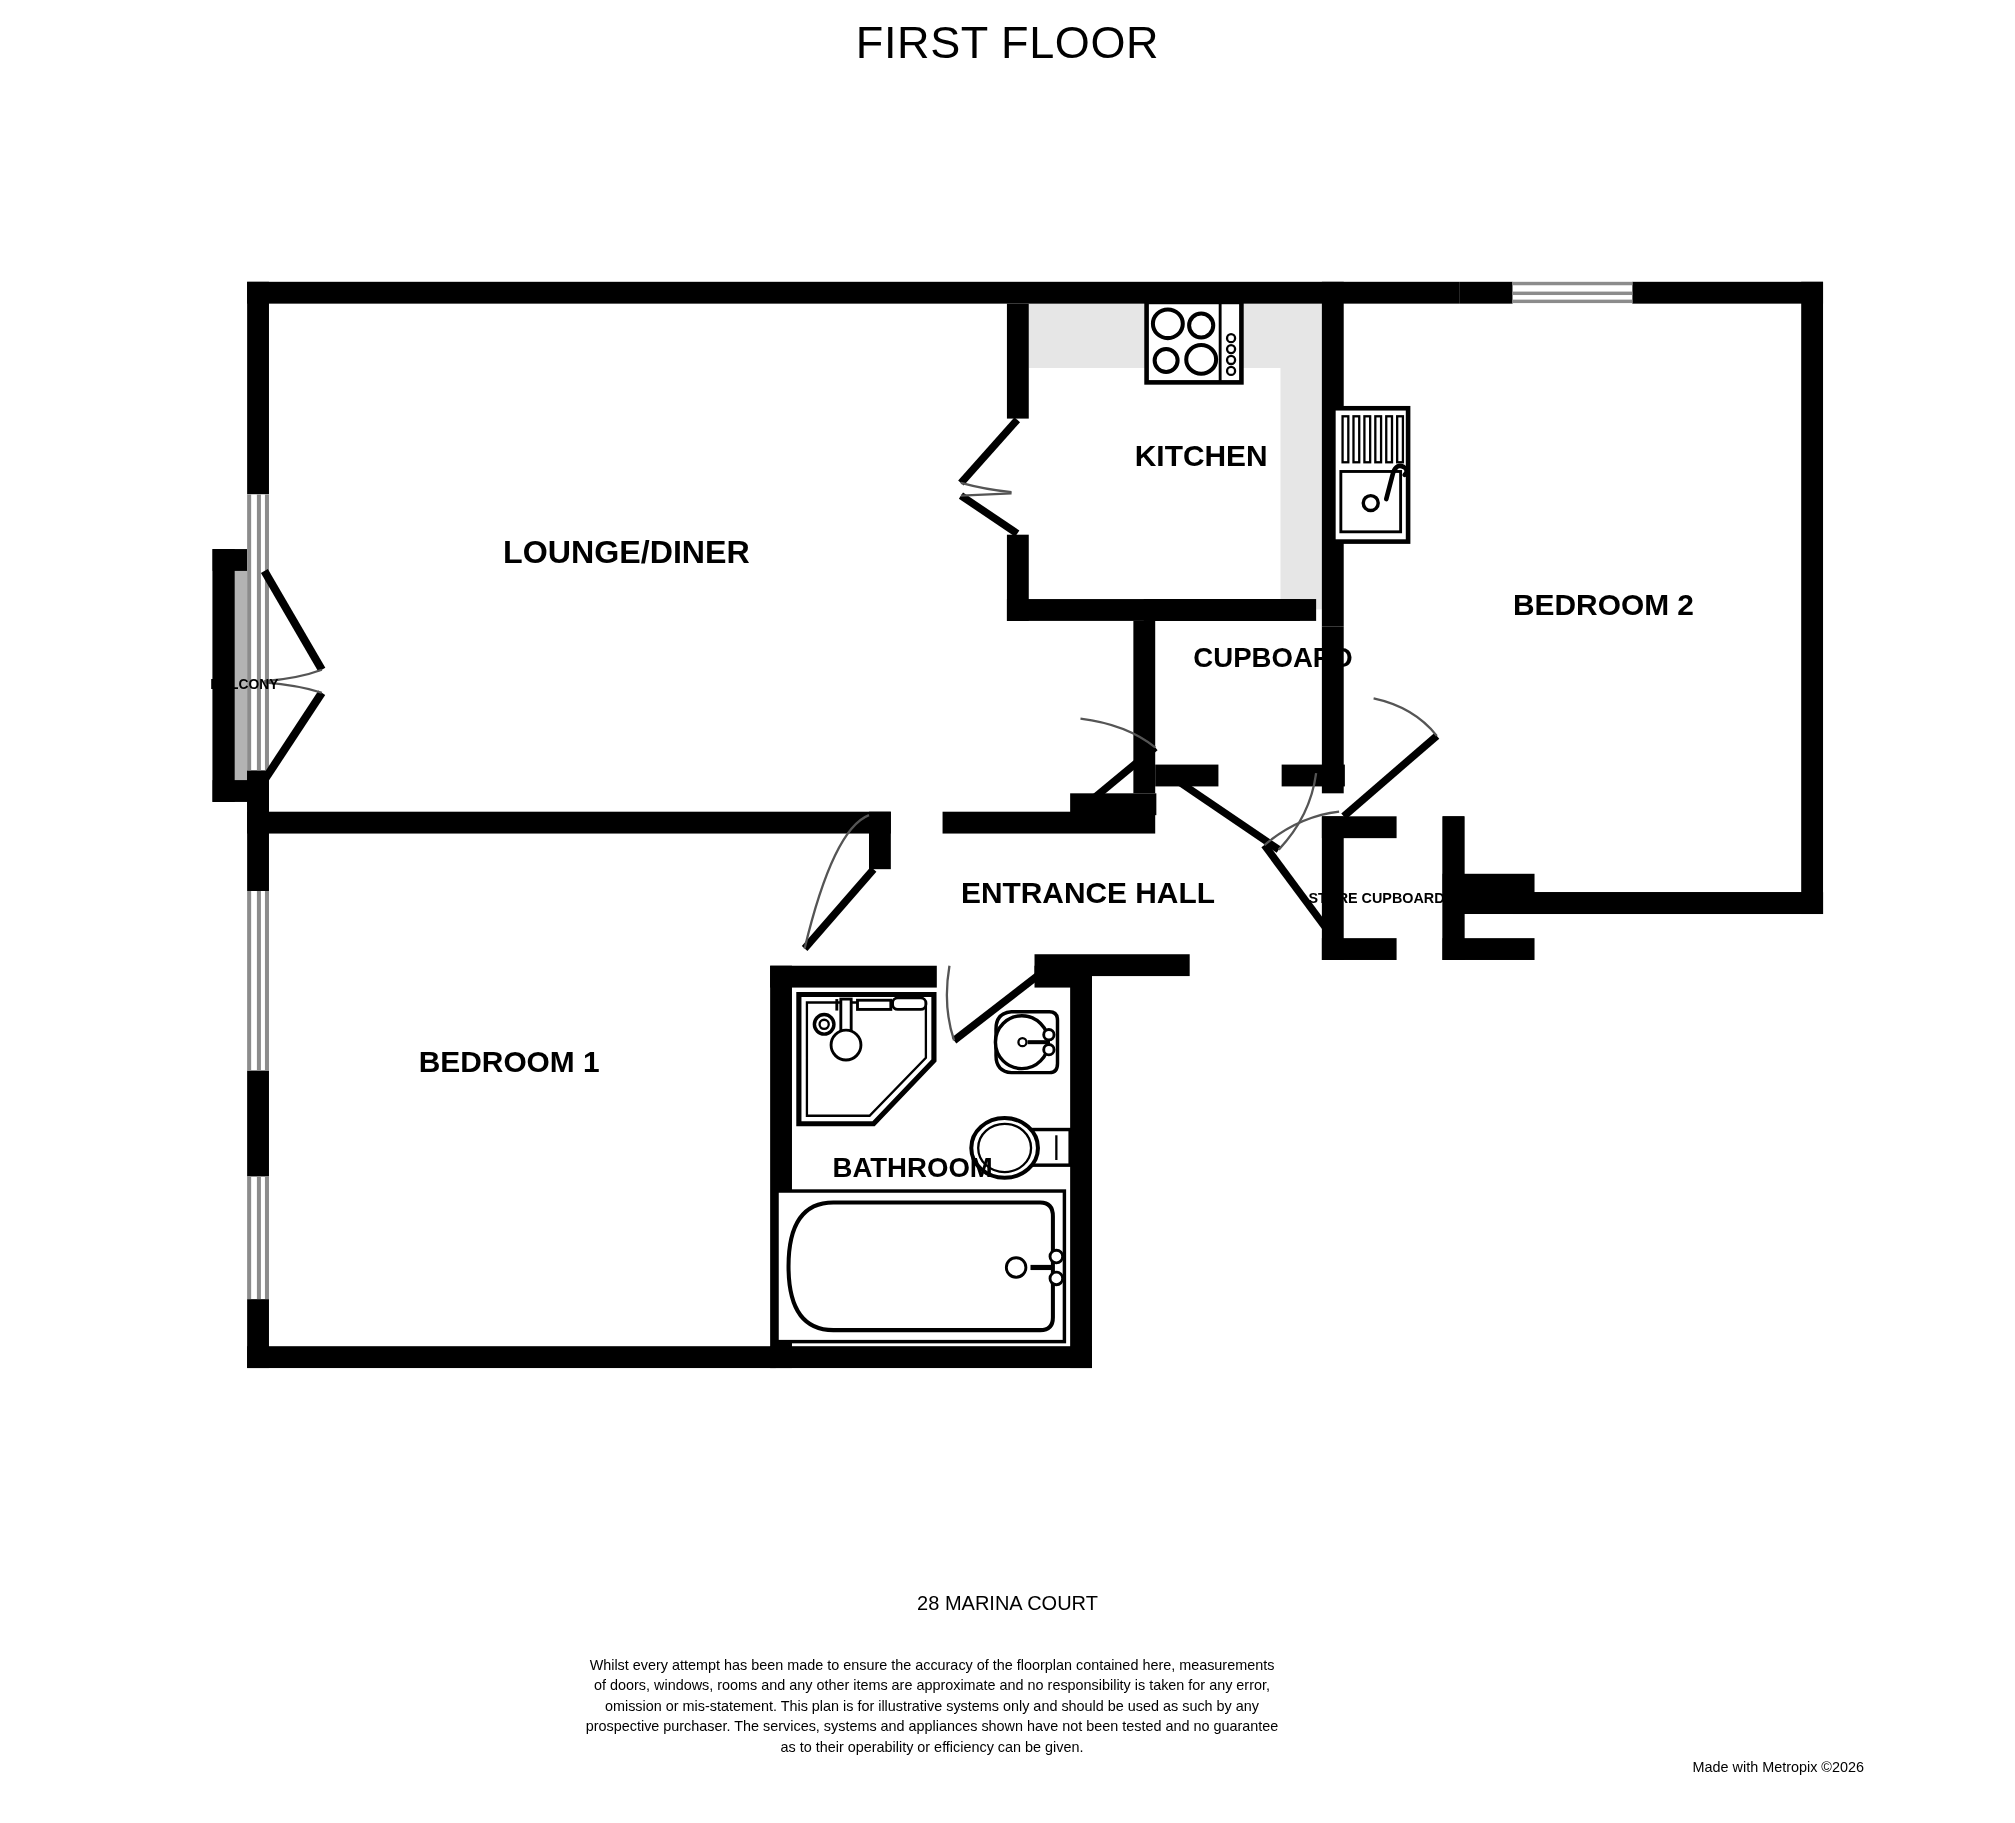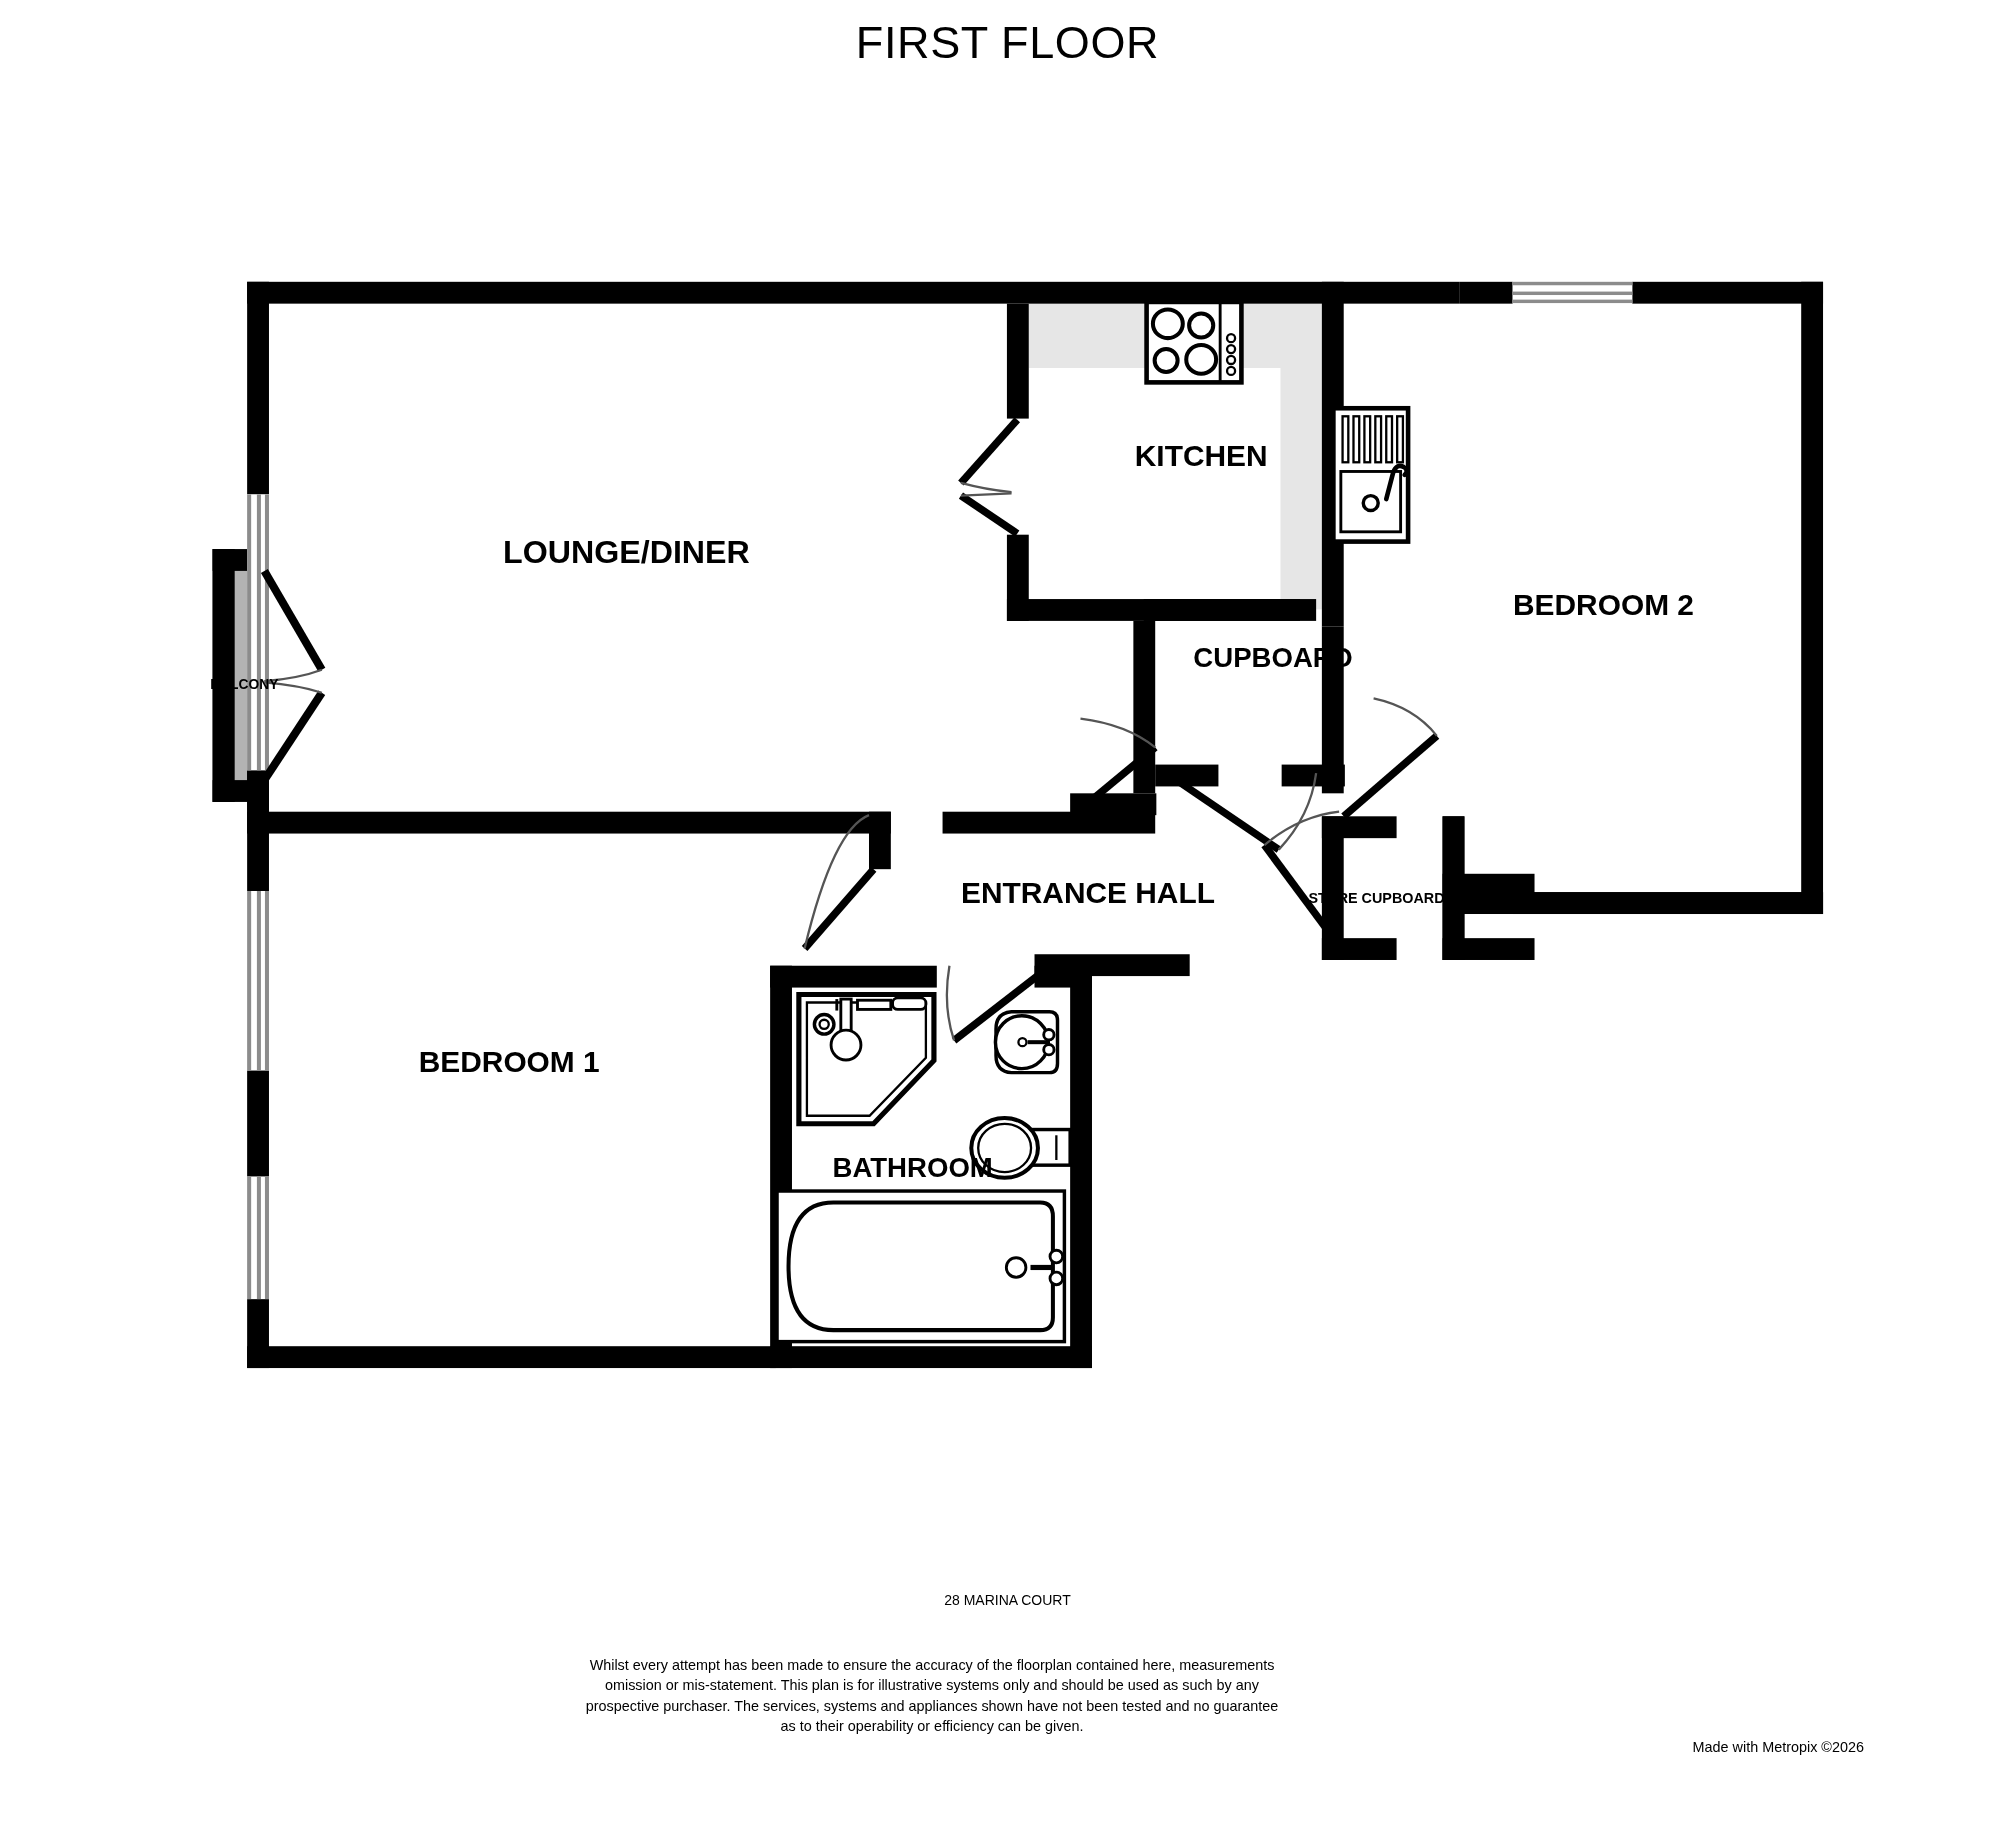--- a/index.html
+++ b/index.html
@@ -15,21 +15,21 @@
     text-align:center;
     font-size:45px;
     font-weight:400;
     letter-spacing:0.6px;
   }
   #floorplan-canvas{
     position:absolute;left:0;top:0;width:2015px;height:1824px;
   }
   #address-line{
     position:absolute;left:0;top:1592px;width:2015px;
-    text-align:center;font-size:14px;font-weight:400;
+    text-align:center;font-size:20px;font-weight:400;
   }
   #disclaimer{
     position:absolute;left:0;top:1655px;width:1864px;
     text-align:center;font-size:14.4px;line-height:1.42;font-weight:400;
   }
   #disclaimer .dline{display:block;}
   #made-with{
     display:block;margin-top:0;text-align:right;
   }
 </style>
@@ -278,18 +278,19 @@
 
   <rect x="2510" y="1420" width="38" height="250" fill="#000000"></rect>
   <rect x="2510" y="1520" width="160" height="38" fill="#000000"></rect>
 
 </svg>
 
 <div id="address-line">28 MARINA COURT</div>
 
 <div id="disclaimer">
   <span class="dline">Whilst every attempt has been made to ensure the accuracy of the floorplan contained here, measurements</span>
+  <span class="dline">of doors, windows, rooms and any other items are approximate and no responsibility is taken for any error,</span>
   <span class="dline">omission or mis-statement. This plan is for illustrative systems only and should be used as such by any</span>
   <span class="dline">prospective purchaser. The services, systems and appliances shown have not been tested and no guarantee</span>
   <span class="dline">as to their operability or efficiency can be given.</span>
   <span class="dline" id="made-with">Made with Metropix ©2026</span>
 </div>
 
 
 </body></html>

